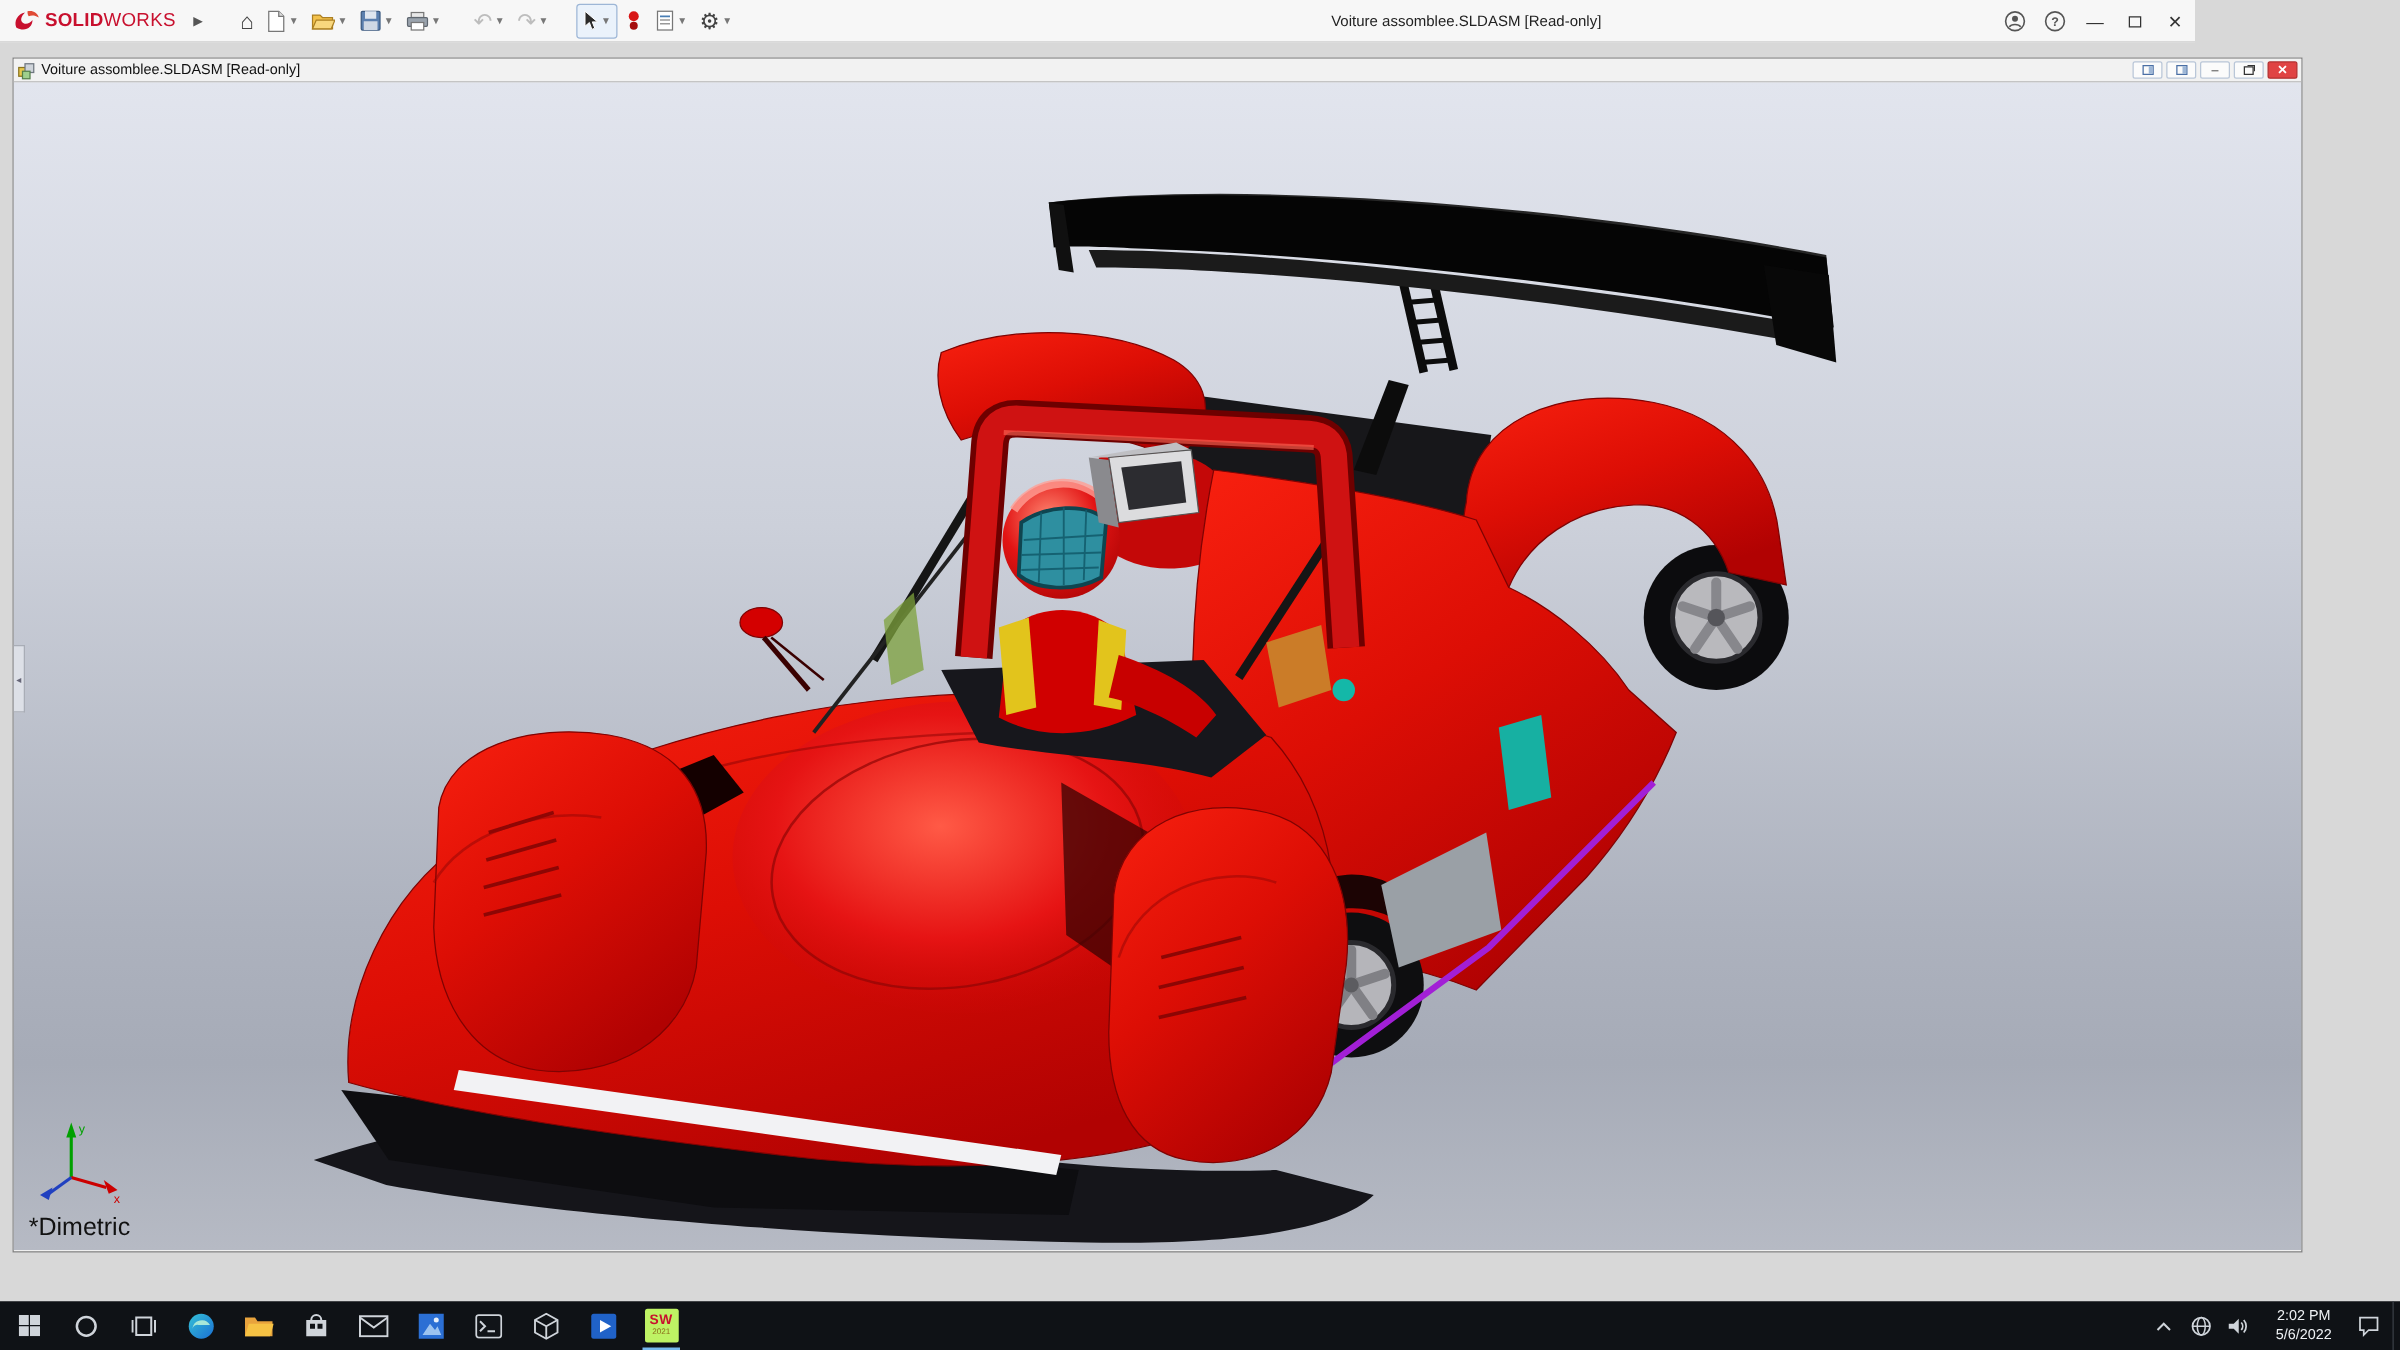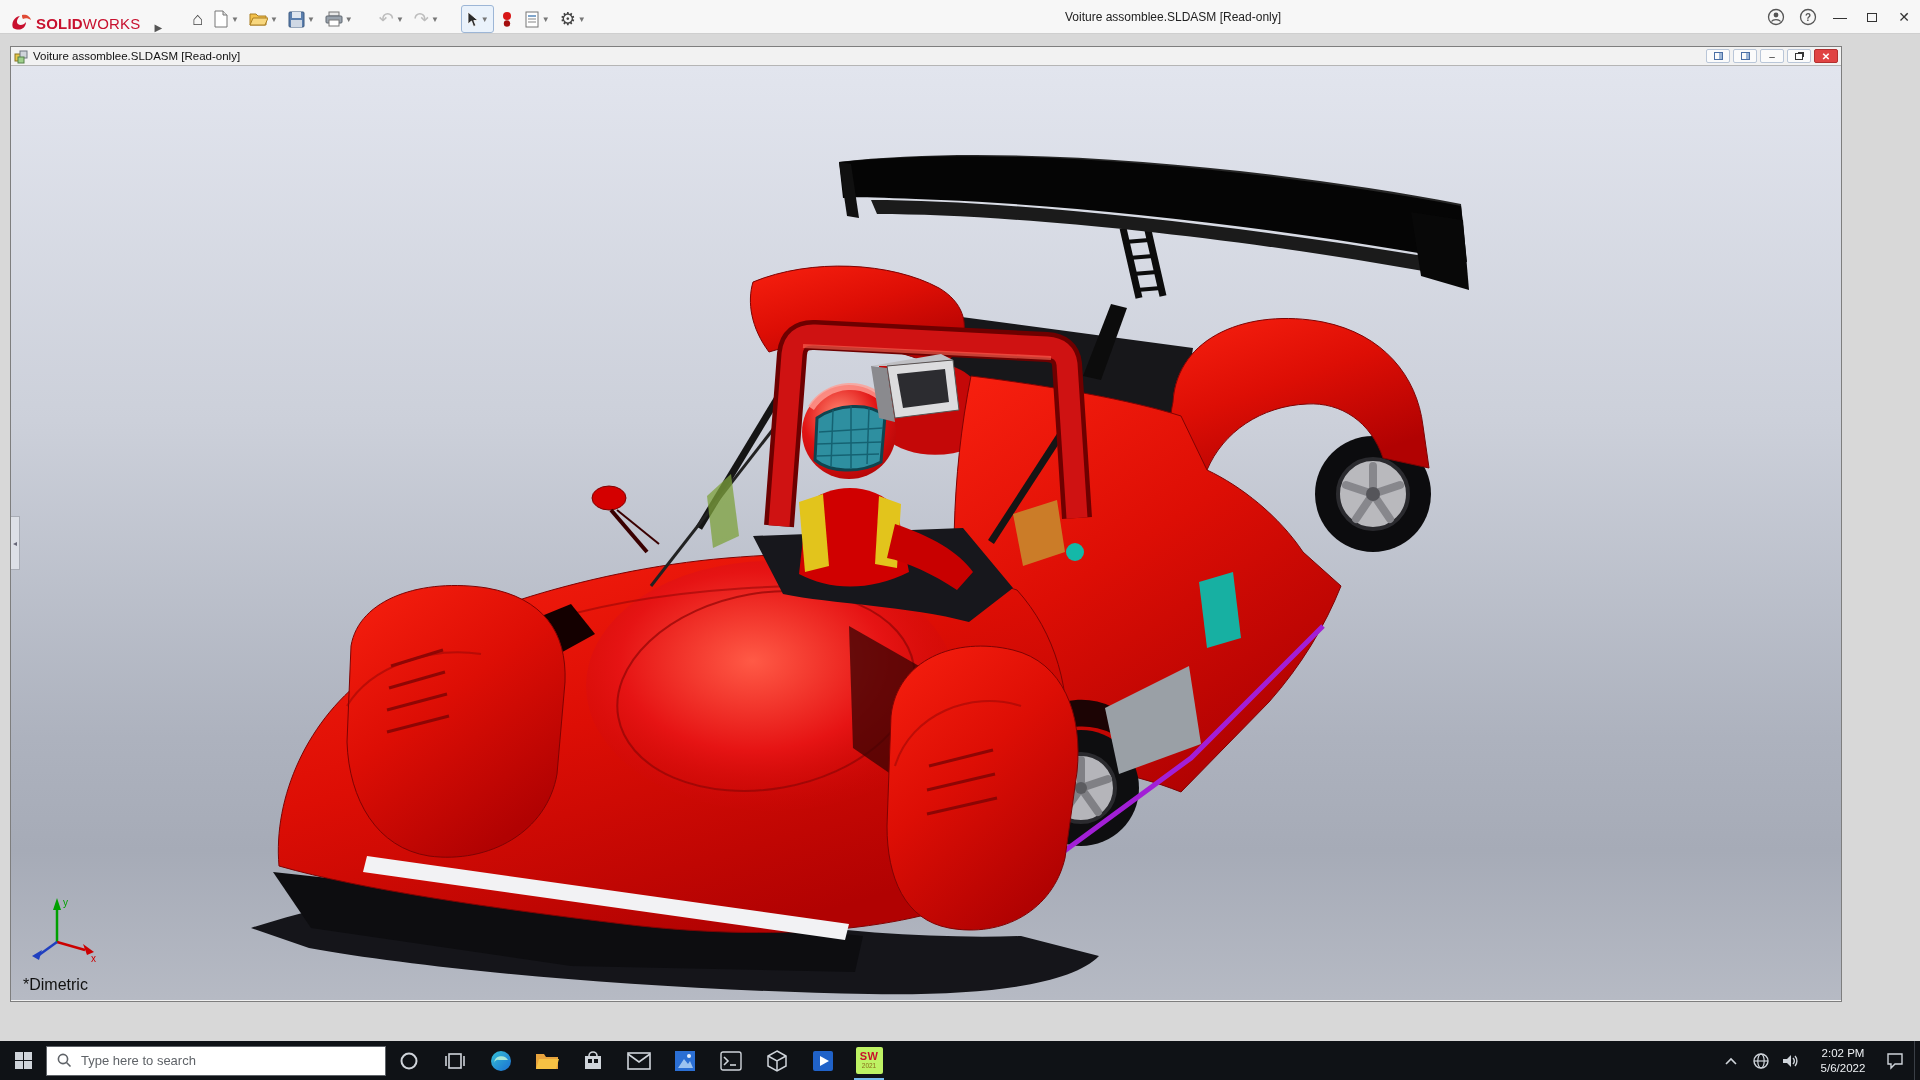--- a/index.html
+++ b/index.html
@@ -1,21 +1,21 @@
 <!DOCTYPE html>
 <html><head>
 <meta charset="utf-8">
 <style>
   * { box-sizing: border-box; margin: 0; padding: 0; }
   html,body { width:1920px; height:1080px; overflow:hidden;
     font-family:"Liberation Sans", sans-serif; background:#d8d8d8; }
 
   
-  .titlebar { position:absolute; top:0; left:0; width:1920px; height:34px;
-    background:#f7f7f7; border-bottom:1px solid #cfcfcf; display:flex; align-items:flex-end; }
+  .titlebar { position:absolute; top:0; left:0; width:1756px; height:34px;
+    background:#f7f7f7; border-bottom:1px solid #cfcfcf; display:flex; align-items:center; }
   .brand { display:flex; align-items:center; margin-left:10px; gap:4px; }
   .brand-text { font-size:15px; letter-spacing:.2px; color:#c8102e; }
   .brand-text b { font-weight:bold; }
   .menu-arrow { color:#555; font-size:10px; margin-left:14px; }
   .tb-icons { display:flex; align-items:center; margin-left:26px; gap:2px; }
   .tb-btn { display:flex; align-items:center; padding:3px 4px; border-radius:3px; height:28px; }
   .tb-btn .glyph { font-size:18px; color:#444; line-height:1; }
   .tb-btn.grayed .glyph { color:#bdbdbd; }
   .caret { font-size:8px; color:#777; margin-left:2px; }
   .tb-btn.boxed { border:1px solid #9db6d6; background:#eaf2fb; }
@@ -41,21 +41,21 @@
     font-size:10px; color:#333; border:1px solid #b9c6d8; background:#fbfbfb; border-radius:2px; }
   .doc-btn .pane { width:9px; height:8px; border:1px solid #4a6fa5; position:relative; }
   .doc-btn .pane:after { content:""; position:absolute; right:0; top:0; width:3px; height:100%; background:#9db6d6; }
   .doc-btn.close { background:#e04343; border-color:#b23030; color:#fff; font-weight:bold; }
   .restore-sm { width:8px; height:7px; border:1px solid #333; box-shadow:2px -2px 0 -1px #333; }
 
   
   .viewport { position:relative; width:1830px; height:934px; overflow:hidden;
     background:linear-gradient(180deg,#e2e5ee 0%, #ccd0da 38%, #adb2be 72%, #a6abb7 84%, #b6bac4 100%); }
   .viewport svg.scene { position:absolute; inset:0; }
-  .view-label { position:absolute; left:12px; bottom:6px; font-size:16px; color:#111; font-weight:500; }
+  .view-label { position:absolute; left:12px; bottom:6px; font-size:20px; color:#111; font-weight:500; }
   .collapse-tab { position:absolute; left:0; top:450px; width:9px; height:54px; background:#dde0e7;
     border:1px solid #a9adb6; border-left:none; display:flex; align-items:center; justify-content:center;
     font-size:8px; color:#667; }
 
   
   .taskbar { position:absolute; bottom:0; left:0; width:1920px; height:39px; background:#0f1216;
     display:flex; align-items:center; color:#d9dde3; }
   .tk-btn { width:46px; height:39px; display:flex; align-items:center; justify-content:center; position:relative; }
   .tk-search { width:340px; height:30px; background:#ffffff; border:1px solid #5f6368;
     display:flex; align-items:center; padding-left:10px; gap:9px; }
@@ -374,27 +374,20 @@
 
 <div class="taskbar">
   <div class="tk-btn">
     <svg width="17" height="17" viewBox="0 0 17 17">
       <rect x="0" y="0" width="8" height="8" fill="#cfd4da"></rect>
       <rect x="9" y="0" width="8" height="8" fill="#cfd4da"></rect>
       <rect x="0" y="9" width="8" height="8" fill="#cfd4da"></rect>
       <rect x="9" y="9" width="8" height="8" fill="#cfd4da"></rect>
     </svg>
   </div>
-  <div class="tk-search">
-    <svg width="15" height="15" viewBox="0 0 15 15">
-      <circle cx="6" cy="6" r="4.6" fill="none" stroke="#5f6368" stroke-width="1.6"></circle>
-      <line x1="9.5" y1="9.5" x2="13.5" y2="13.5" stroke="#5f6368" stroke-width="1.6"></line>
-    </svg>
-    <input placeholder="Type here to search" style="">
-  </div>
   <div class="tk-btn">
     <svg width="20" height="20" viewBox="0 0 20 20">
       <circle cx="10" cy="10" r="7.5" fill="none" stroke="#cfd4da" stroke-width="2"></circle>
     </svg>
   </div>
   <div class="tk-btn">
     <svg width="20" height="18" viewBox="0 0 20 18">
       <rect x="4" y="2" width="12" height="14" fill="none" stroke="#cfd4da" stroke-width="1.6"></rect>
       <line x1="1" y1="4" x2="1" y2="14" stroke="#cfd4da" stroke-width="1.6"></line>
       <line x1="19" y1="4" x2="19" y2="14" stroke="#cfd4da" stroke-width="1.6"></line>

